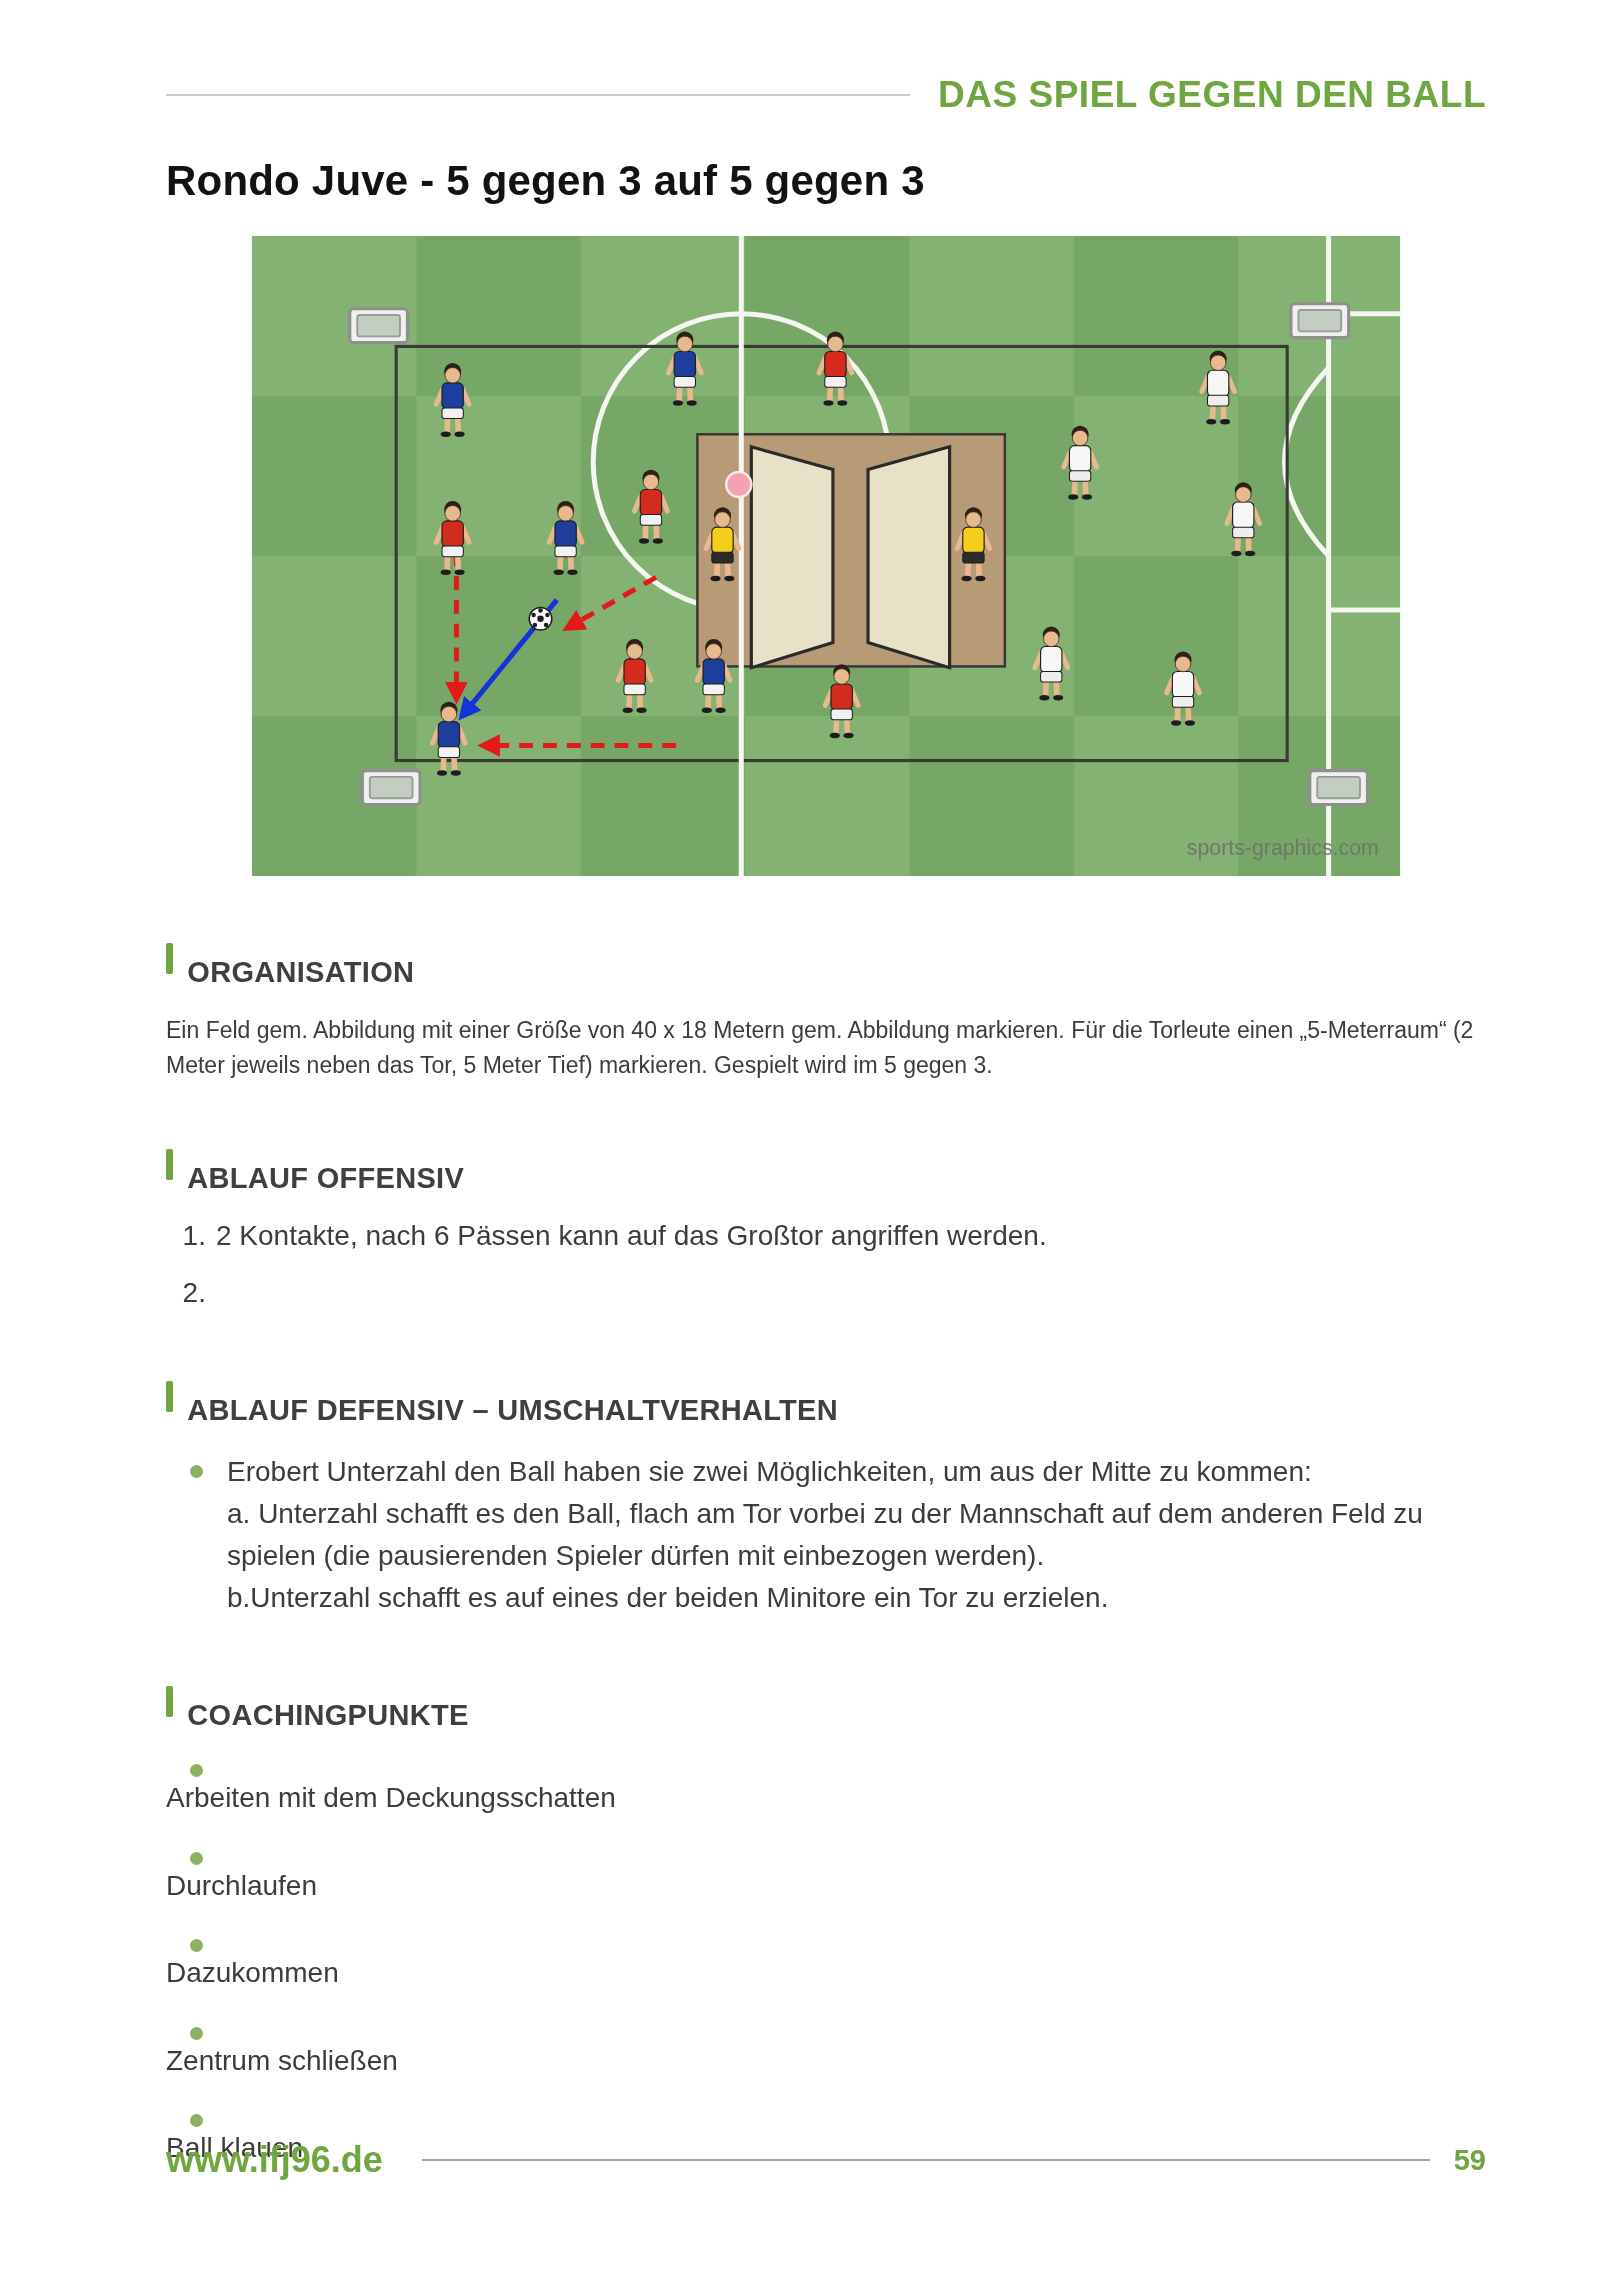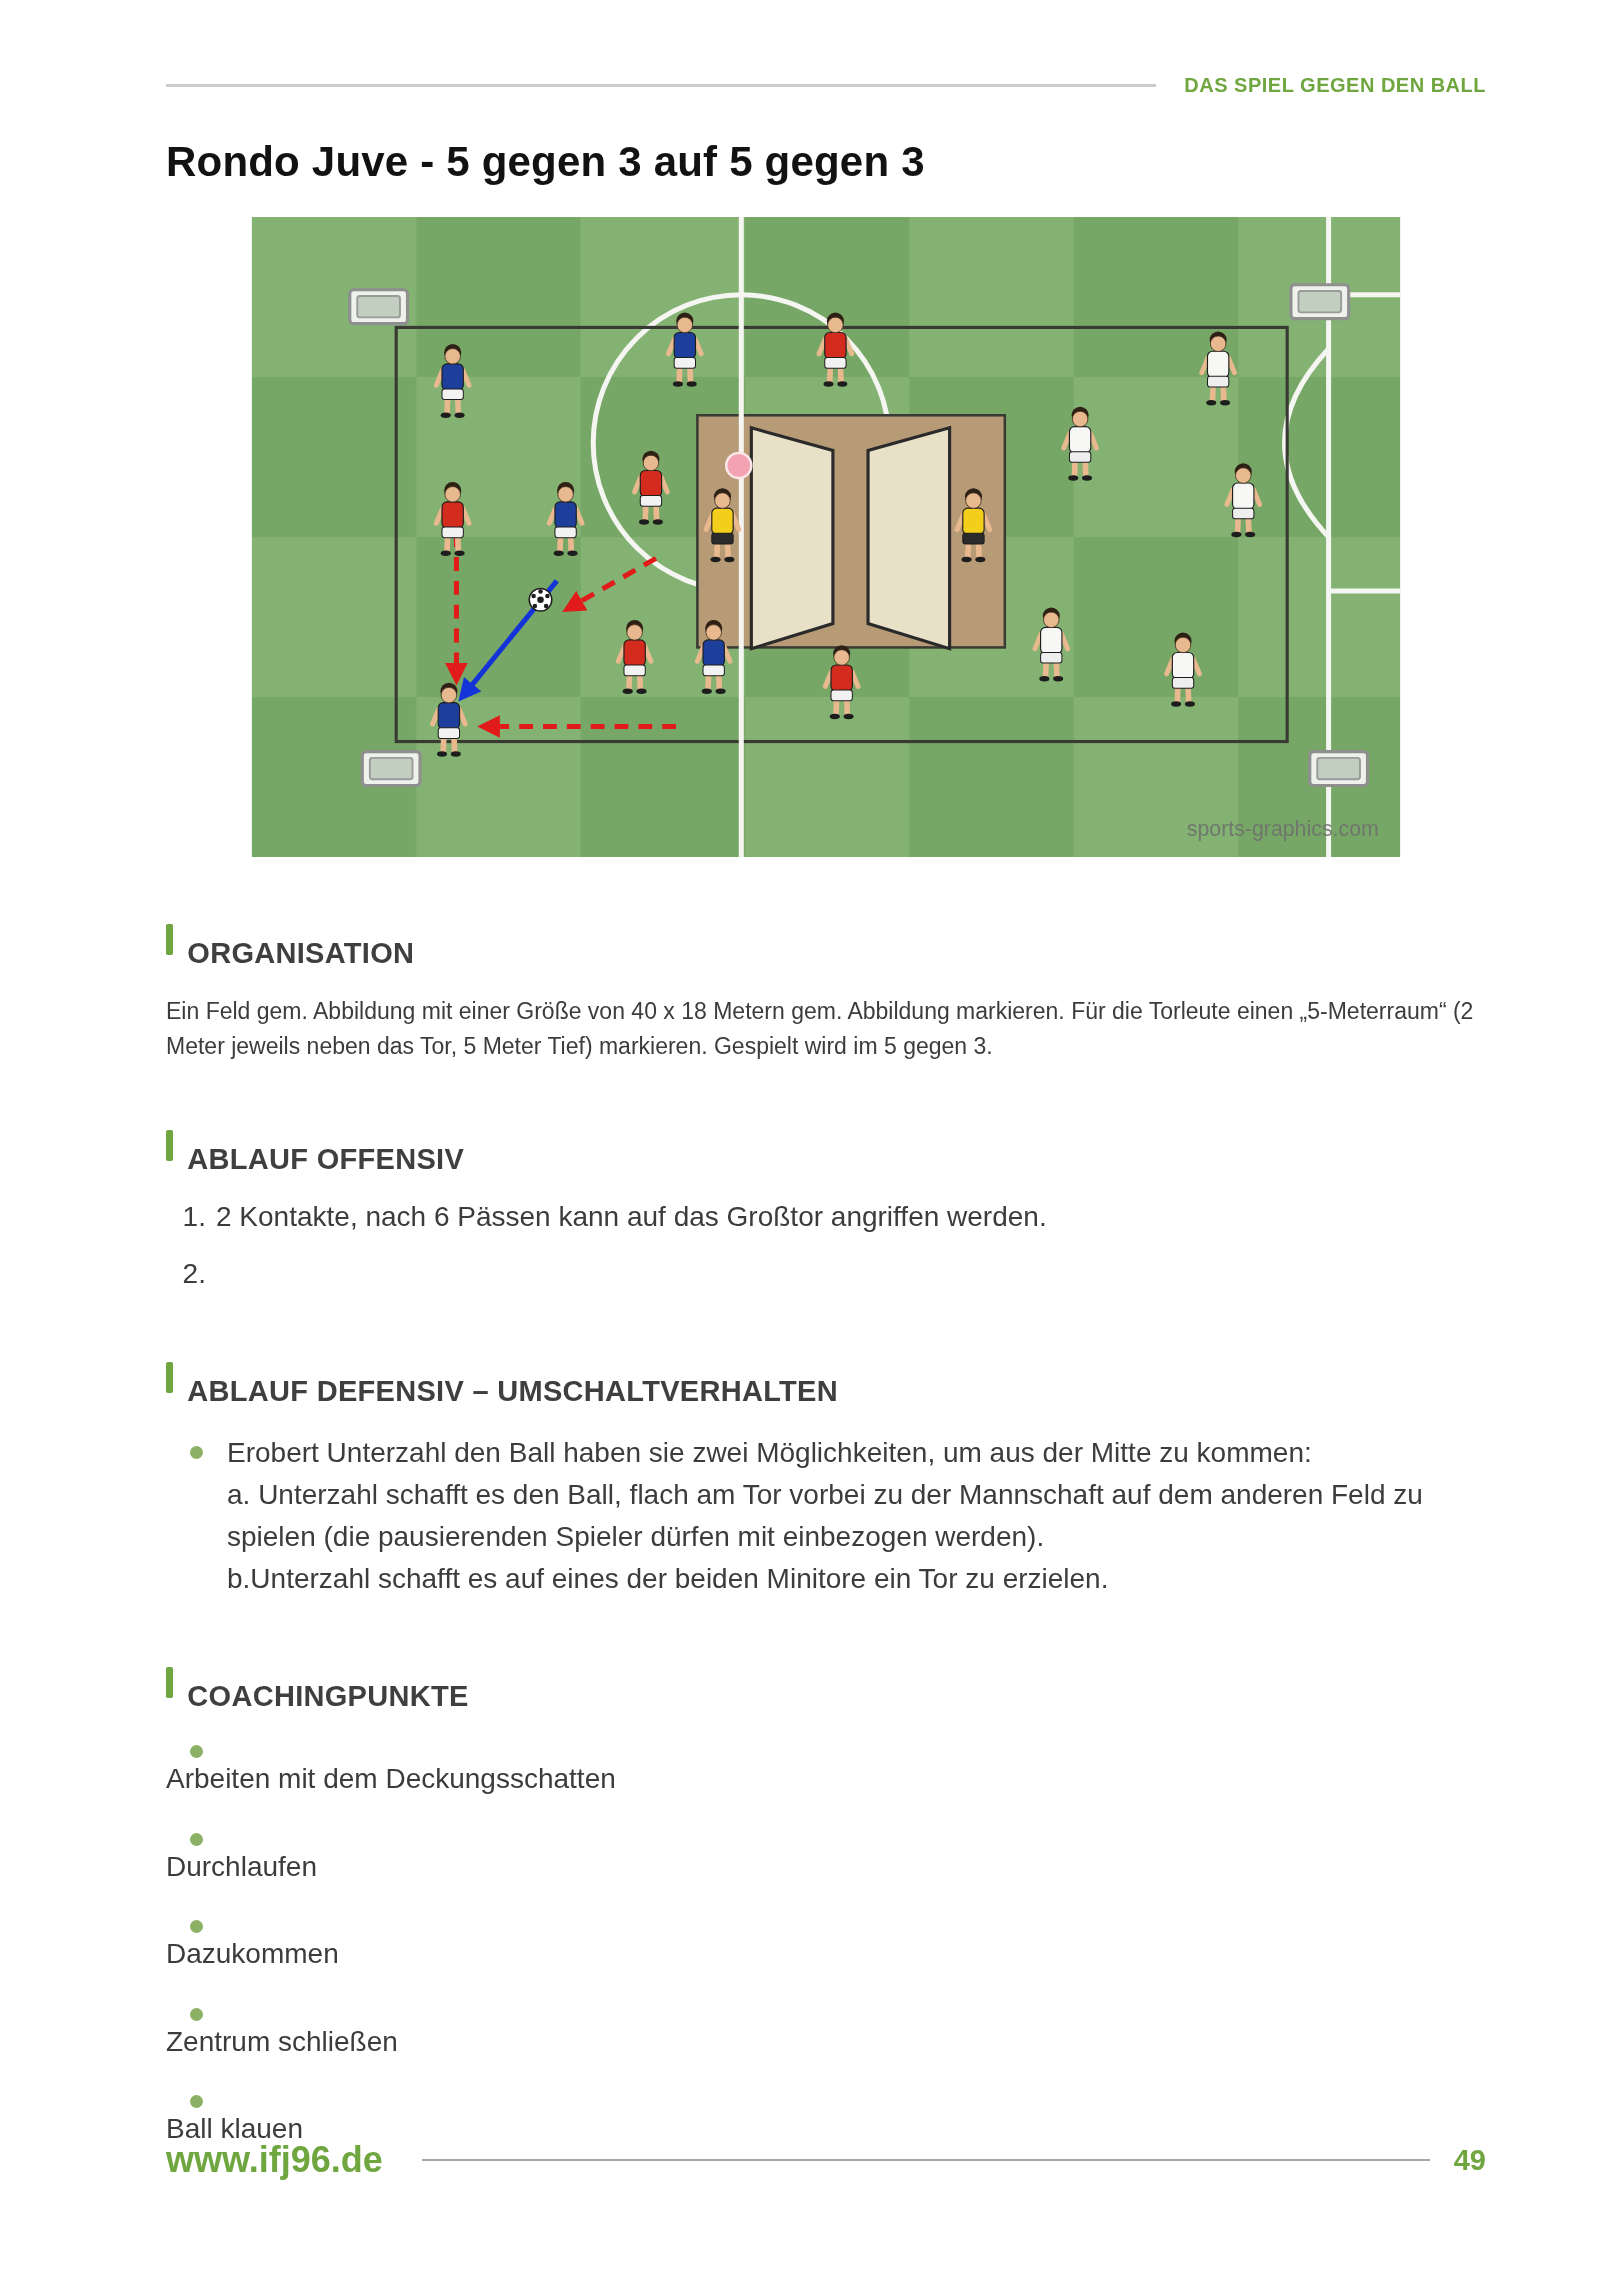--- a/index.html
+++ b/index.html
@@ -3,21 +3,21 @@
 <meta charset="utf-8">
 <style>
   html,body{margin:0;padding:0;}
   body{
     width:1614px;height:2290px;background:#ffffff;position:relative;overflow:hidden;
     font-family:"Liberation Sans",sans-serif;color:#3c3c3b;
   }
   .page{box-sizing:border-box;padding:74px 128px 0 166px;}
   .header{display:flex;align-items:center;}
   .header-line{flex:1;height:2.8px;background:#cccccc;margin-right:28px;}
-  .header-title{font-size:20px;font-weight:700;color:#6fa63f;letter-spacing:0.5px;white-space:nowrap;}
+  .header-title{font-size:37px;font-weight:700;color:#6fa63f;letter-spacing:0.5px;white-space:nowrap;}
   h1.page-title{margin:41px 0 0;font-size:42px;font-weight:700;color:#121212;letter-spacing:0.2px;}
   .diagram{margin-top:31px;width:1320px;height:640px;}
   .diagram svg{display:block;width:100%;height:100%;}
   .sec-head{display:flex;align-items:center;margin-top:52px;}
   .sec-bar{width:6.5px;height:31px;border-radius:1.8px;background:#6fa63f;margin-right:14.8px;}
   .sec-title{font-size:29px;font-weight:700;color:#3f3f3e;letter-spacing:0.3px;margin-top:28px;}
   p.body-text{margin:24px 0 0;font-size:23px;line-height:1.5;max-width:1320px;}
   .num-list{margin-top:20px;}
   .num-item{display:flex;font-size:28px;line-height:1.5;margin-top:14.8px;}
   .num-label{flex:0 0 50px;padding-left:16.6px;box-sizing:border-box;}
@@ -369,15 +369,15 @@
       <span class="bullet-dot"></span>
       <div class="bullet-text">Ball klauen</div>
     </div>
   </div>
 
 </div>
 
 <div class="footer">
   <span class="footer-url">www.ifj96.de</span>
   <div class="footer-line"></div>
-  <span class="footer-page">49</span>
+  <span class="footer-page">59</span>
 </div>
 
 
 </body></html>

